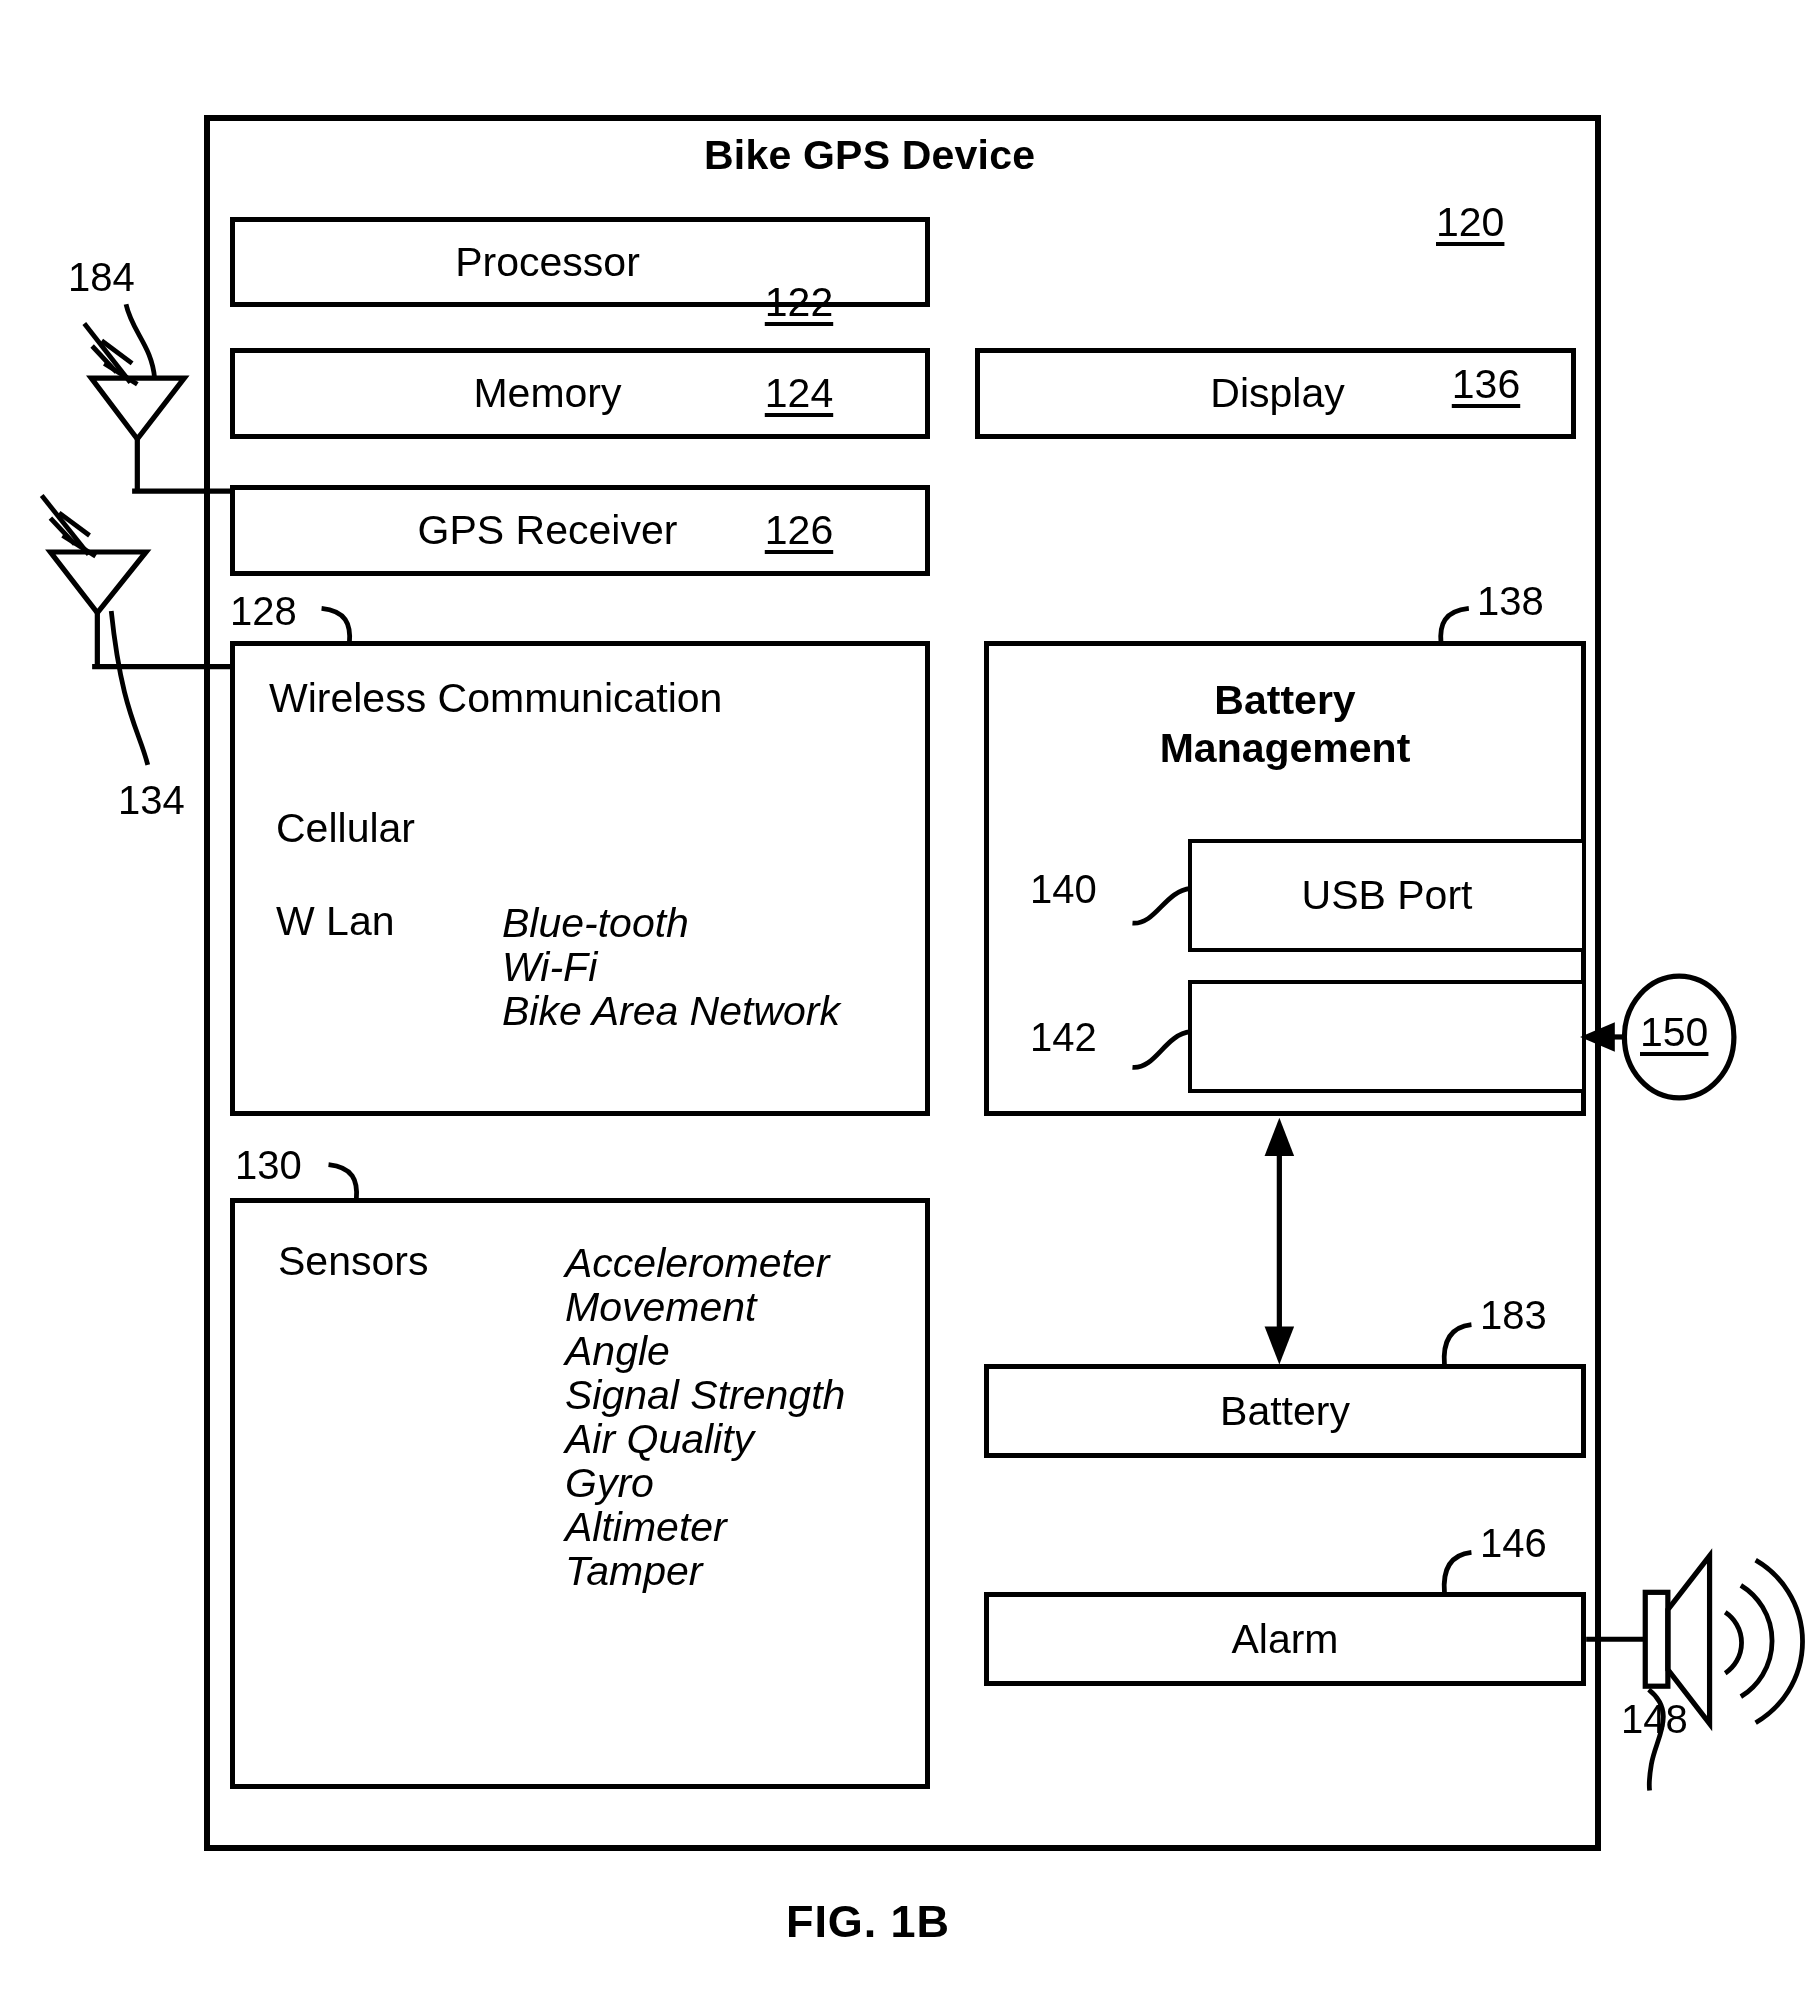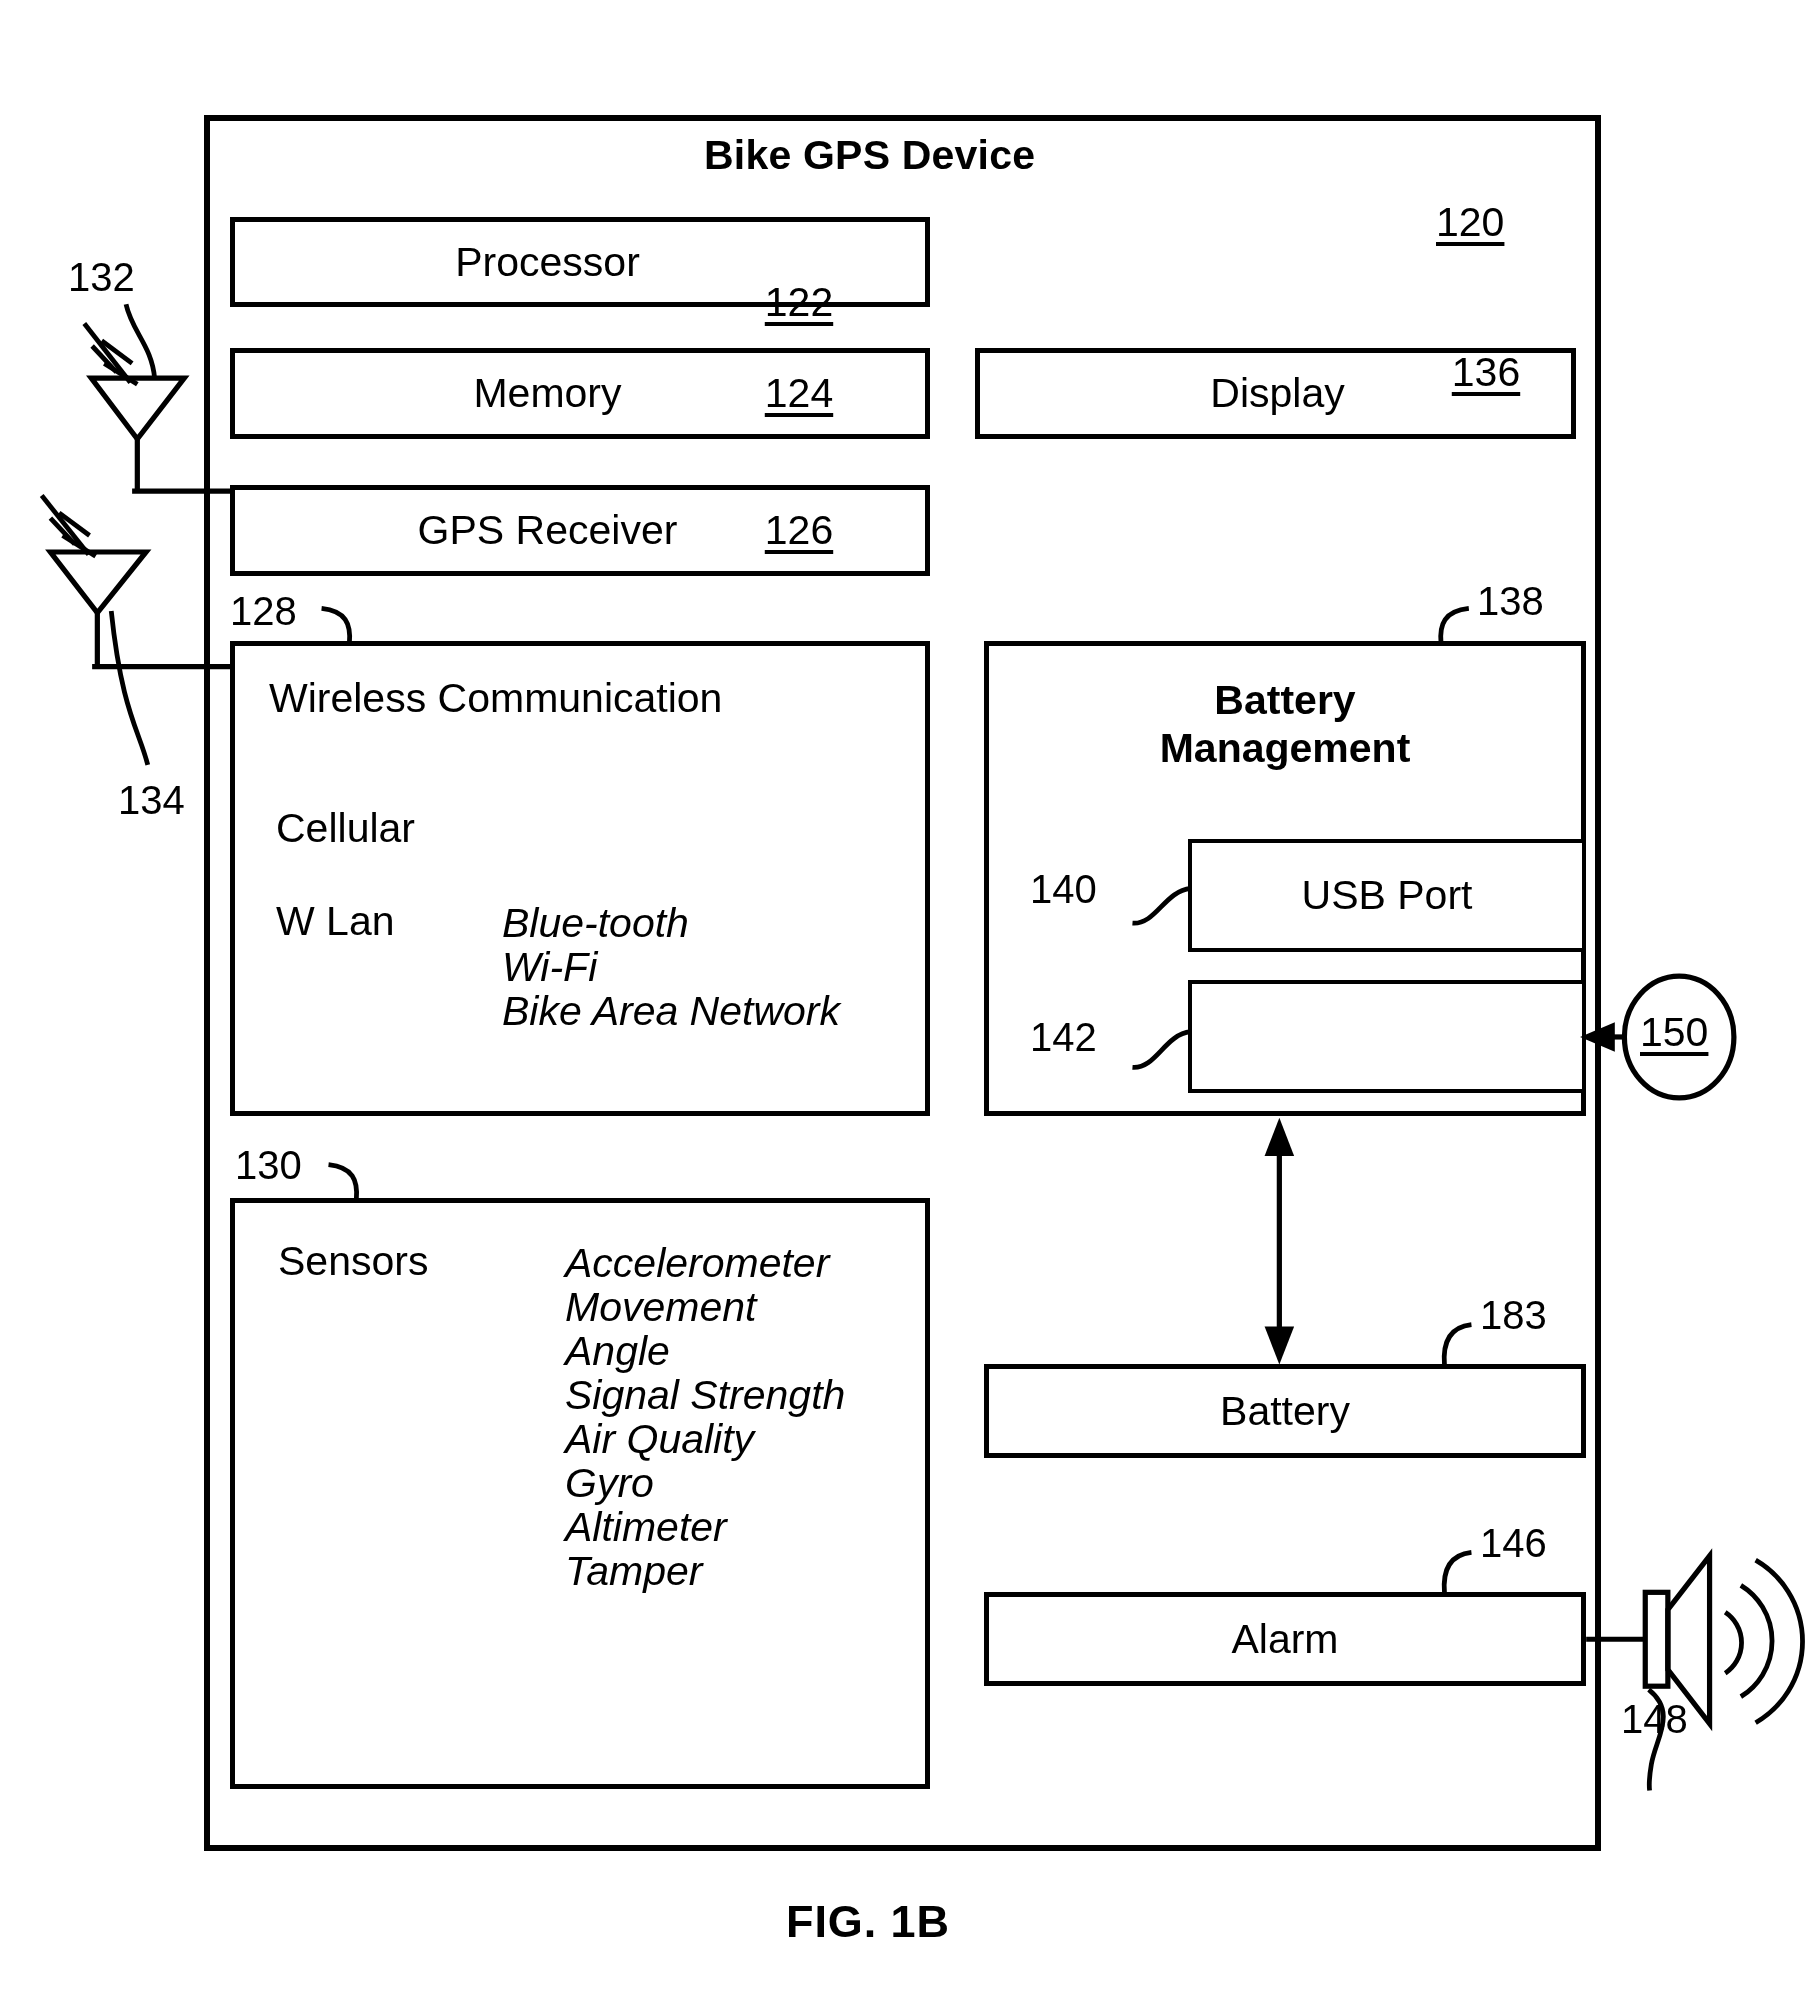--- a/index.html
+++ b/index.html
@@ -109,21 +109,21 @@
   <div class="box" style="left:230px; top:348px; width:700px; height:91px;"></div>
   <div class="row-label t-module" style="left:417px; top:348px; width:261px; height:91px;">Memory</div>
   <div class="row-label t-ref-u" style="left:747px; top:348px; width:104px; height:91px;">124</div>
 
   <div class="box" style="left:230px; top:485px; width:700px; height:91px;"></div>
   <div class="row-label t-module" style="left:365px; top:485px; width:365px; height:91px;">GPS Receiver</div>
   <div class="row-label t-ref-u" style="left:747px; top:485px; width:104px; height:91px;">126</div>
 
   <div class="box" style="left:975px; top:348px; width:601px; height:91px;"></div>
   <div class="row-label t-module" style="left:1156px; top:348px; width:243px; height:91px;">Display</div>
-  <div class="row-label t-ref-u" style="left:1434px; top:328px; width:104px; height:89px;">136</div>
+  <div class="row-label t-ref-u" style="left:1434px; top:340px; width:104px; height:89px;">136</div>
 
   <div class="lbl t-ref" style="left:230px; top:591px;">128</div>
   <div class="box" style="left:230px; top:641px; width:700px; height:475px;"></div>
   <div class="lbl t-module" style="left:269px; top:678px;">Wireless Communication</div>
   <div class="lbl t-module" style="left:276px; top:808px;">Cellular</div>
   <div class="lbl t-module" style="left:276px; top:901px;">W Lan</div>
   <div class="lbl t-list" style="left:502px; top:901px;">Blue-tooth
 Wi-Fi
 Bike Area Network</div>
 
@@ -152,21 +152,21 @@
   <div class="lbl t-ref" style="left:1030px; top:1017px;">142</div>
 
   <div class="lbl t-ref" style="left:1480px; top:1295px;">183</div>
   <div class="box" style="left:984px; top:1364px; width:602px; height:94px;"></div>
   <div class="row-label t-module" style="left:984px; top:1364px; width:602px; height:94px;">Battery</div>
 
   <div class="lbl t-ref" style="left:1480px; top:1523px;">146</div>
   <div class="box" style="left:984px; top:1592px; width:602px; height:94px;"></div>
   <div class="row-label t-module" style="left:984px; top:1592px; width:602px; height:94px;">Alarm</div>
 
-  <div class="lbl t-ref" style="left:68px; top:257px;">132</div>
+  <div class="lbl t-ref" style="left:68px; top:257px;">184</div>
   <div class="lbl t-ref" style="left:118px; top:780px;">134</div>
   <div class="lbl t-ref-u" style="left:1640px; top:1012px;">150</div>
   <div class="lbl t-ref" style="left:1621px; top:1699px;">148</div>
 
   <div class="lbl t-fig" style="left:786px; top:1899px;">FIG. 1B</div>
 
   <svg class="overlay" viewBox="0 0 2086 2309">
 
     <g>
 

